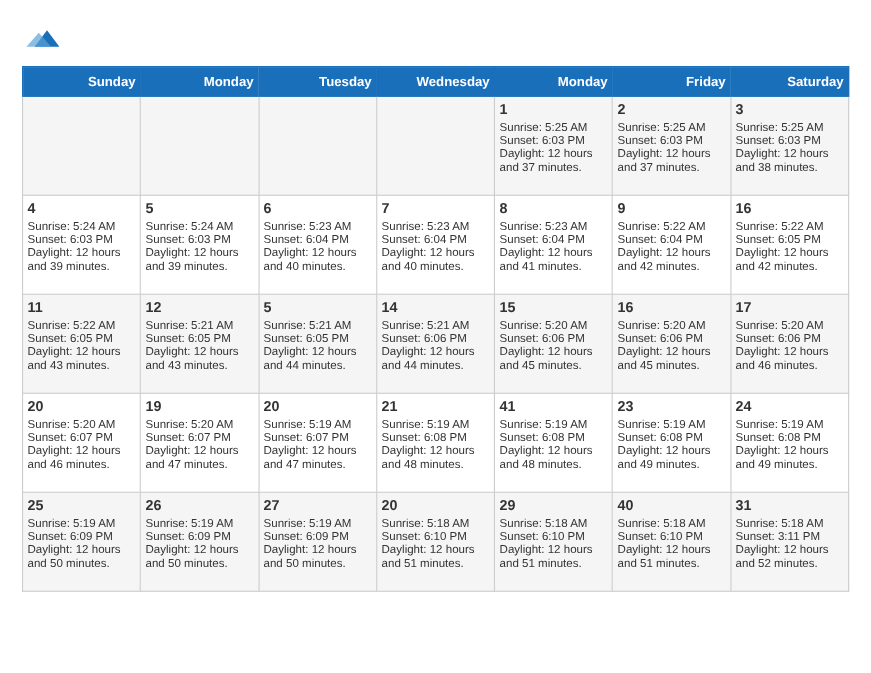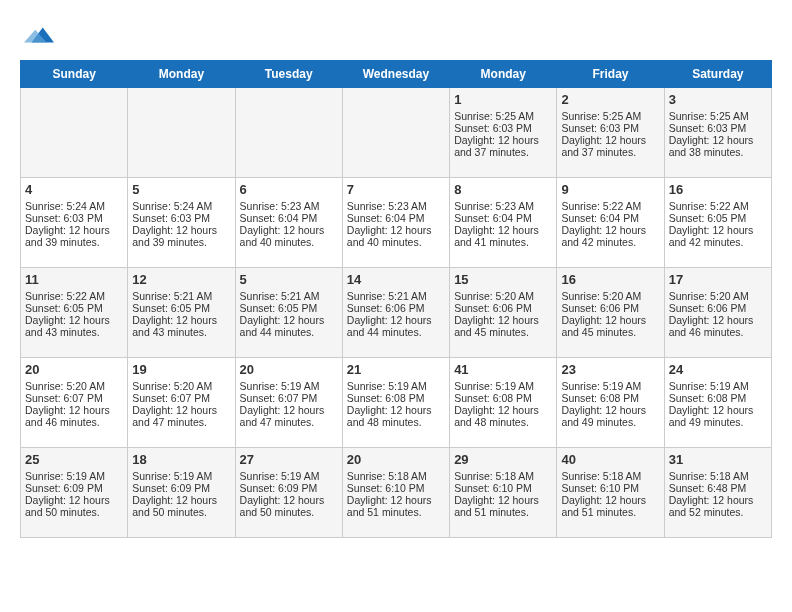--- a/index.html
+++ b/index.html
@@ -49,21 +49,21 @@
     }
     table {
       width: 100%;
       border-collapse: collapse;
       font-size: 11px;
     }
     thead tr th {
       background-color: #1a6fba;
       color: #fff;
       padding: 6px 4px;
-      text-align: center;
+      text-align: right;
       font-size: 12px;
       font-weight: bold;
       border: 1px solid #1a6fba;
     }
     tbody tr td {
       border: 1px solid #ccc;
       padding: 4px 4px;
       vertical-align: top;
       font-size: 10.5px;
       color: #333;
@@ -280,21 +280,21 @@
         </td>
       </tr>
       <tr>
         <td>
           <span class="day-number">25</span>
           <div>Sunrise: 5:19 AM</div>
           <div>Sunset: 6:09 PM</div>
           <div>Daylight: 12 hours and 50 minutes.</div>
         </td>
         <td>
-          <span class="day-number">18</span>
+          <span class="day-number">26</span>
           <div>Sunrise: 5:19 AM</div>
           <div>Sunset: 6:09 PM</div>
           <div>Daylight: 12 hours and 50 minutes.</div>
         </td>
         <td>
           <span class="day-number">27</span>
           <div>Sunrise: 5:19 AM</div>
           <div>Sunset: 6:09 PM</div>
           <div>Daylight: 12 hours and 50 minutes.</div>
         </td>
@@ -312,18 +312,18 @@
         </td>
         <td>
           <span class="day-number">40</span>
           <div>Sunrise: 5:18 AM</div>
           <div>Sunset: 6:10 PM</div>
           <div>Daylight: 12 hours and 51 minutes.</div>
         </td>
         <td>
           <span class="day-number">31</span>
           <div>Sunrise: 5:18 AM</div>
-          <div>Sunset: 6:48 PM</div>
+          <div>Sunset: 3:11 PM</div>
           <div>Daylight: 12 hours and 52 minutes.</div>
         </td>
       </tr>
     </tbody>
 </table>
 
 </body></html>

